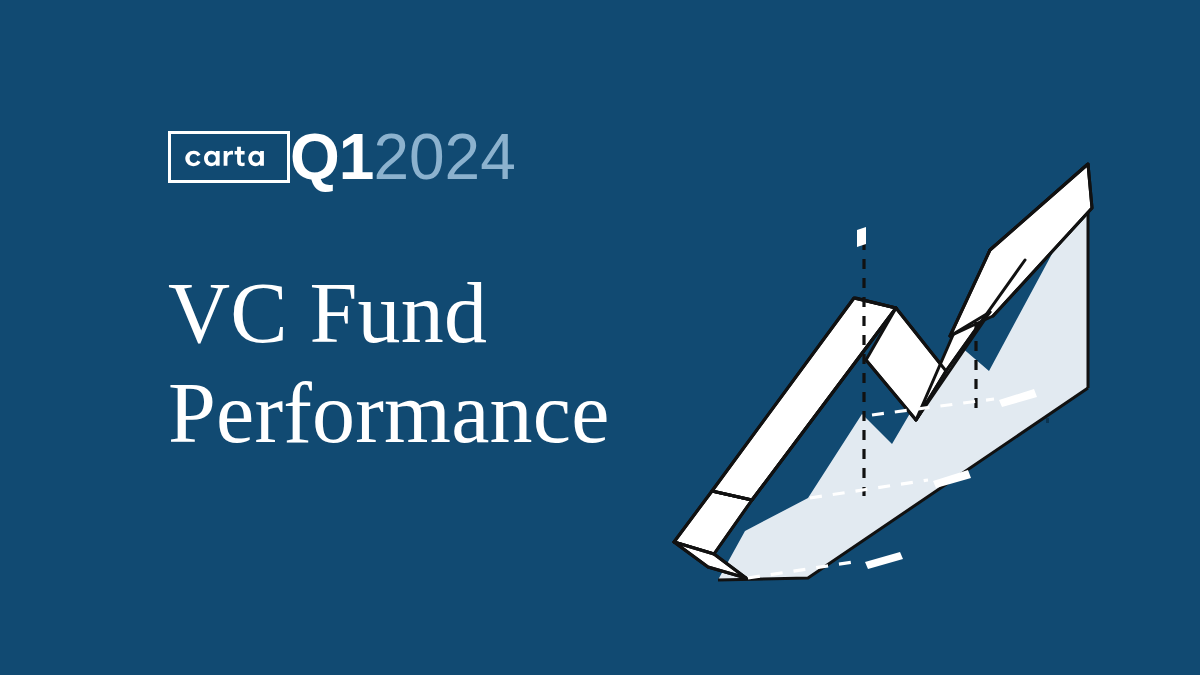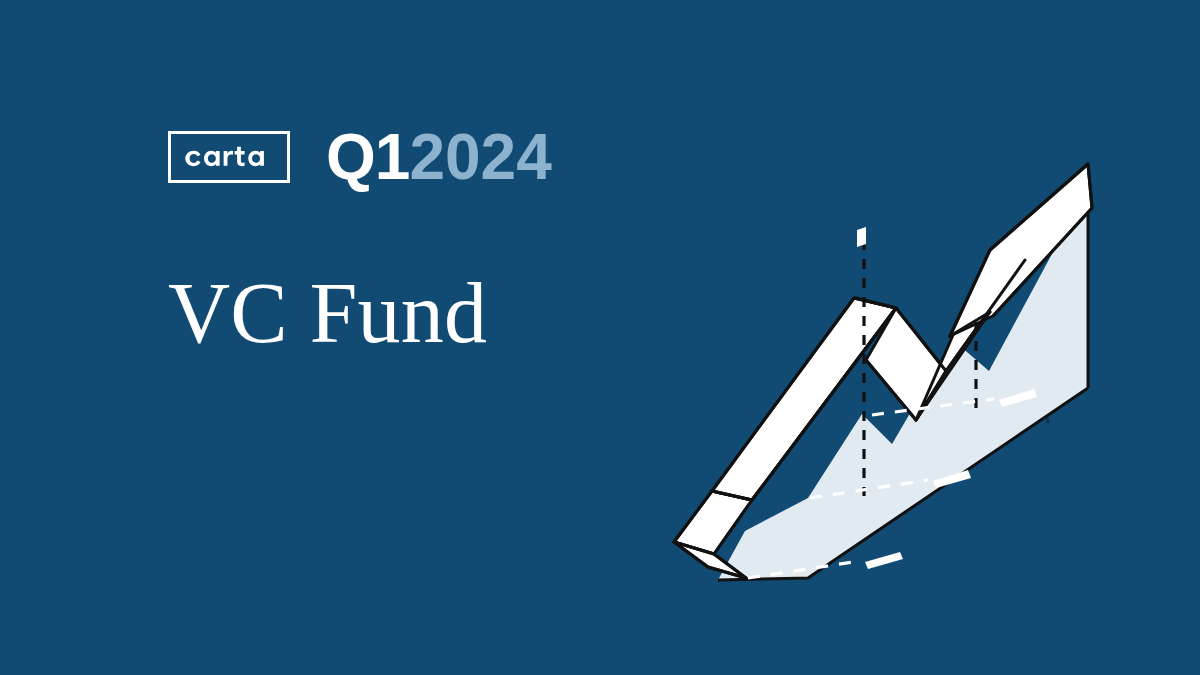--- a/index.html
+++ b/index.html
@@ -34,36 +34,35 @@
     height: 52px;
     display: flex;
     align-items: center;
     justify-content: center;
   }
   #carta-logo .wordmark {
     display: block;
     line-height: 0;
   }
   #quarter-wrap {
-    margin-left: 36px;
     display: flex;
     align-items: baseline;
     line-height: 1;
   }
   .q-strong {
     font-family: "Liberation Sans", sans-serif;
     font-size: 64px;
     font-weight: 700;
     color: #ffffff;
     letter-spacing: -1px;
   }
   .q-light {
     font-family: "Liberation Sans", sans-serif;
     font-size: 64px;
-    font-weight: 700;
+    font-weight: 400;
     color: #8cb2ce;
     letter-spacing: 0px;
   }
 
   
   #headline {
     position: absolute;
     left: 168px;
     top: 221px;
     width: 600px;
@@ -114,20 +113,21 @@
     </div>
 
     <div id="quarter-wrap">
       <span class="q-strong">Q1</span>
       <span class="q-light">2024</span>
     </div>
   </div>
 
   <h1 id="headline">
     <span class="hl-line">VC Fund</span>
+    <span class="hl-line">Performance</span>
   </h1>
 
   <div id="illustration">
     <svg width="540" height="480" viewBox="0 0 540 480" xmlns="http://www.w3.org/2000/svg">
 
       <g>
         <path d="M 58 430 L 85 381 L 148 348 L 202 264 L 232 294 L 293 190 L 329 221 L 421 50 L 428 58 L 428 238 L 148 428 Z" fill="#e2eaf1" stroke="none"></path>
       </g>
 
       <g fill="none" stroke="#111111" stroke-width="3" stroke-linejoin="round">

